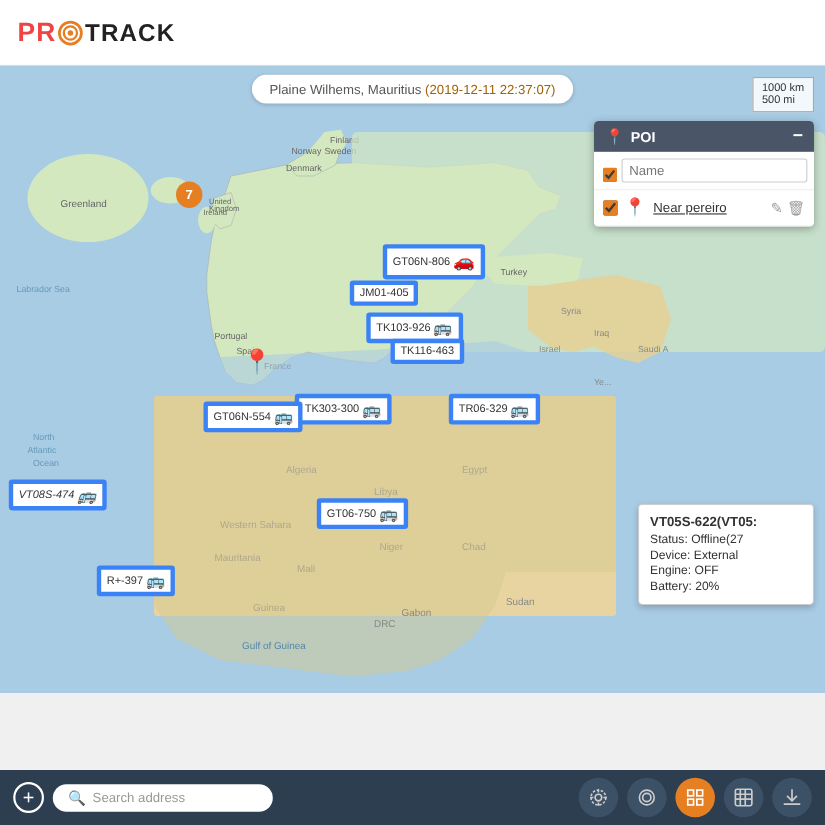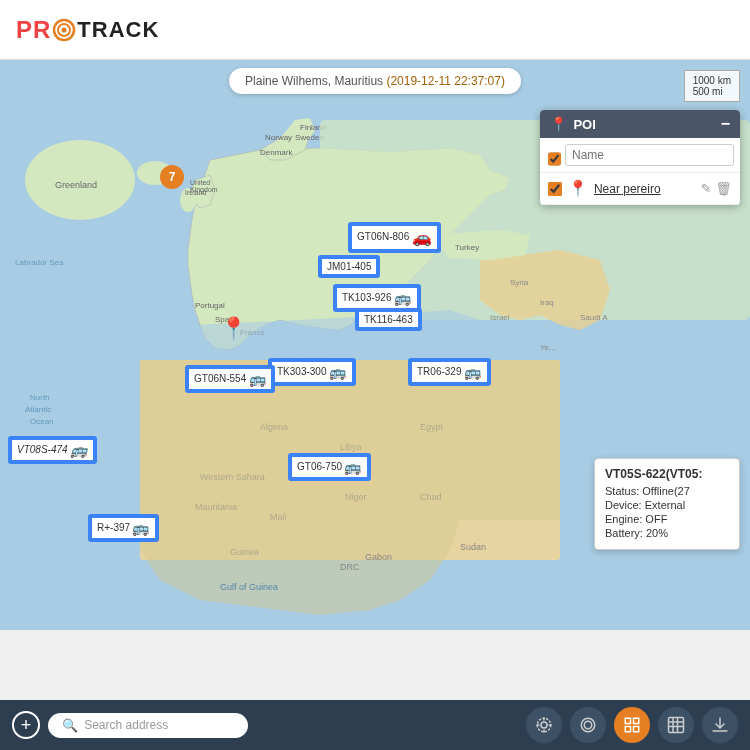--- a/index.html
+++ b/index.html
@@ -150,21 +150,21 @@
       color: #999;
       font-size: 13px;
       cursor: pointer;
     }
 
     
     #vehicle-popup {
       position: absolute;
       bottom: 80px;
       right: 10px;
-      width: 146px;
+      width: 160px;
       background: #fff;
       border: 1px solid #ccc;
       border-radius: 4px;
       padding: 8px 10px;
       font-size: 11px;
       color: #333;
       z-index: 25;
       box-shadow: 0 2px 6px rgba(0,0,0,0.2);
     }
     #vehicle-popup .vp-title {

